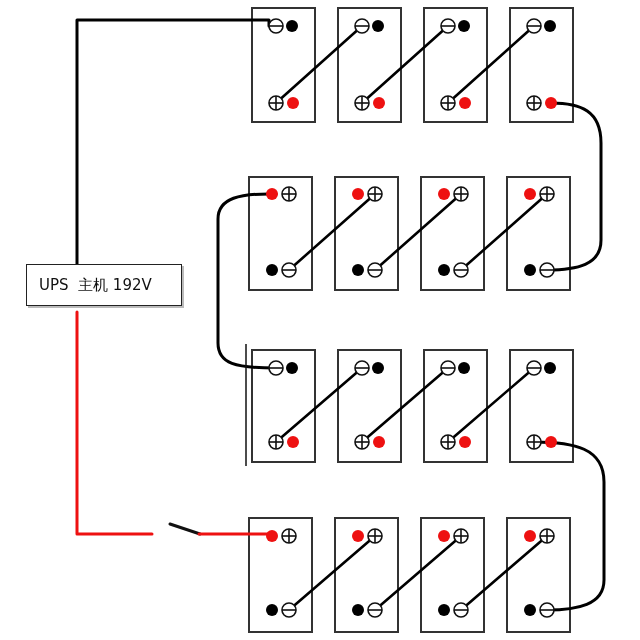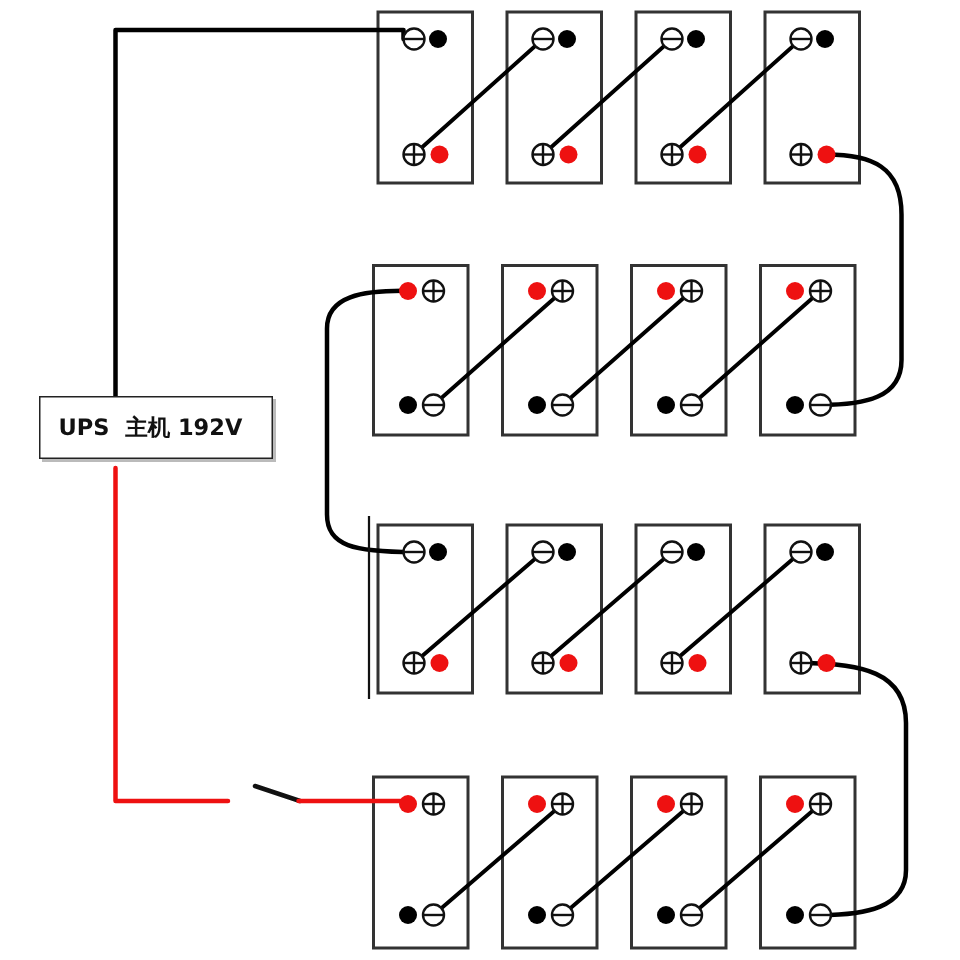--- a/index.html
+++ b/index.html
@@ -3,21 +3,21 @@
 <meta charset="utf-8">
 <style>
   html, body { margin:0; padding:0; background:#ffffff; }
   body { width:640px; height:640px; position:relative; overflow:hidden; font-family:"DejaVu Sans", sans-serif; }
   #diagram { position:absolute; left:0; top:0; }
   .ups-box {
     position:absolute; left:26px; top:264px; width:156px; height:42px;
     box-sizing:border-box; border:1.5px solid #222; background:#fff;
     box-shadow: 2px 2px 0 #bbb;
     display:flex; align-items:center; padding-left:12px;
-    font-family:"DejaVu Sans", sans-serif; font-weight:bold; font-size:15px; color:#111;
+    font-family:"DejaVu Sans", sans-serif; font-weight:normal; font-size:15px; color:#111;
     white-space:pre;
   }
 </style>
 </head>
 <body>
 
 <svg id="diagram" width="640" height="640" viewBox="0 0 640 640" xmlns="http://www.w3.org/2000/svg">
   <g id="batteries">
       <rect x="252" y="8" width="63" height="114" fill="#fff" stroke="#333333" stroke-width="2"></rect>
       <rect x="338" y="8" width="63" height="114" fill="#fff" stroke="#333333" stroke-width="2"></rect>

